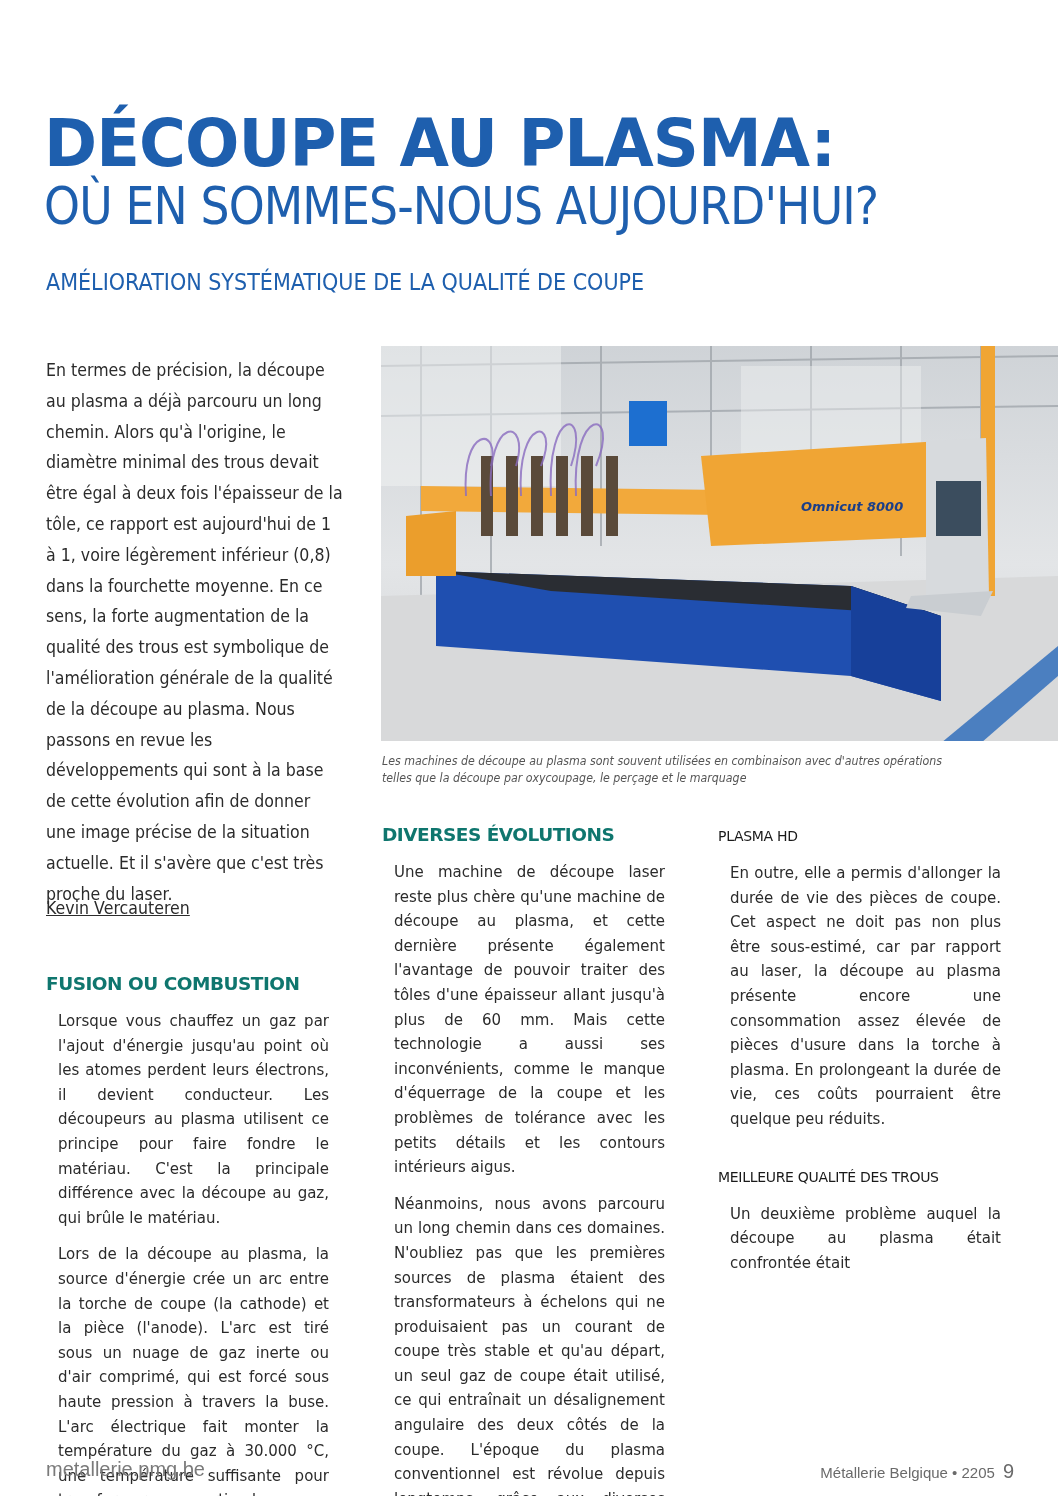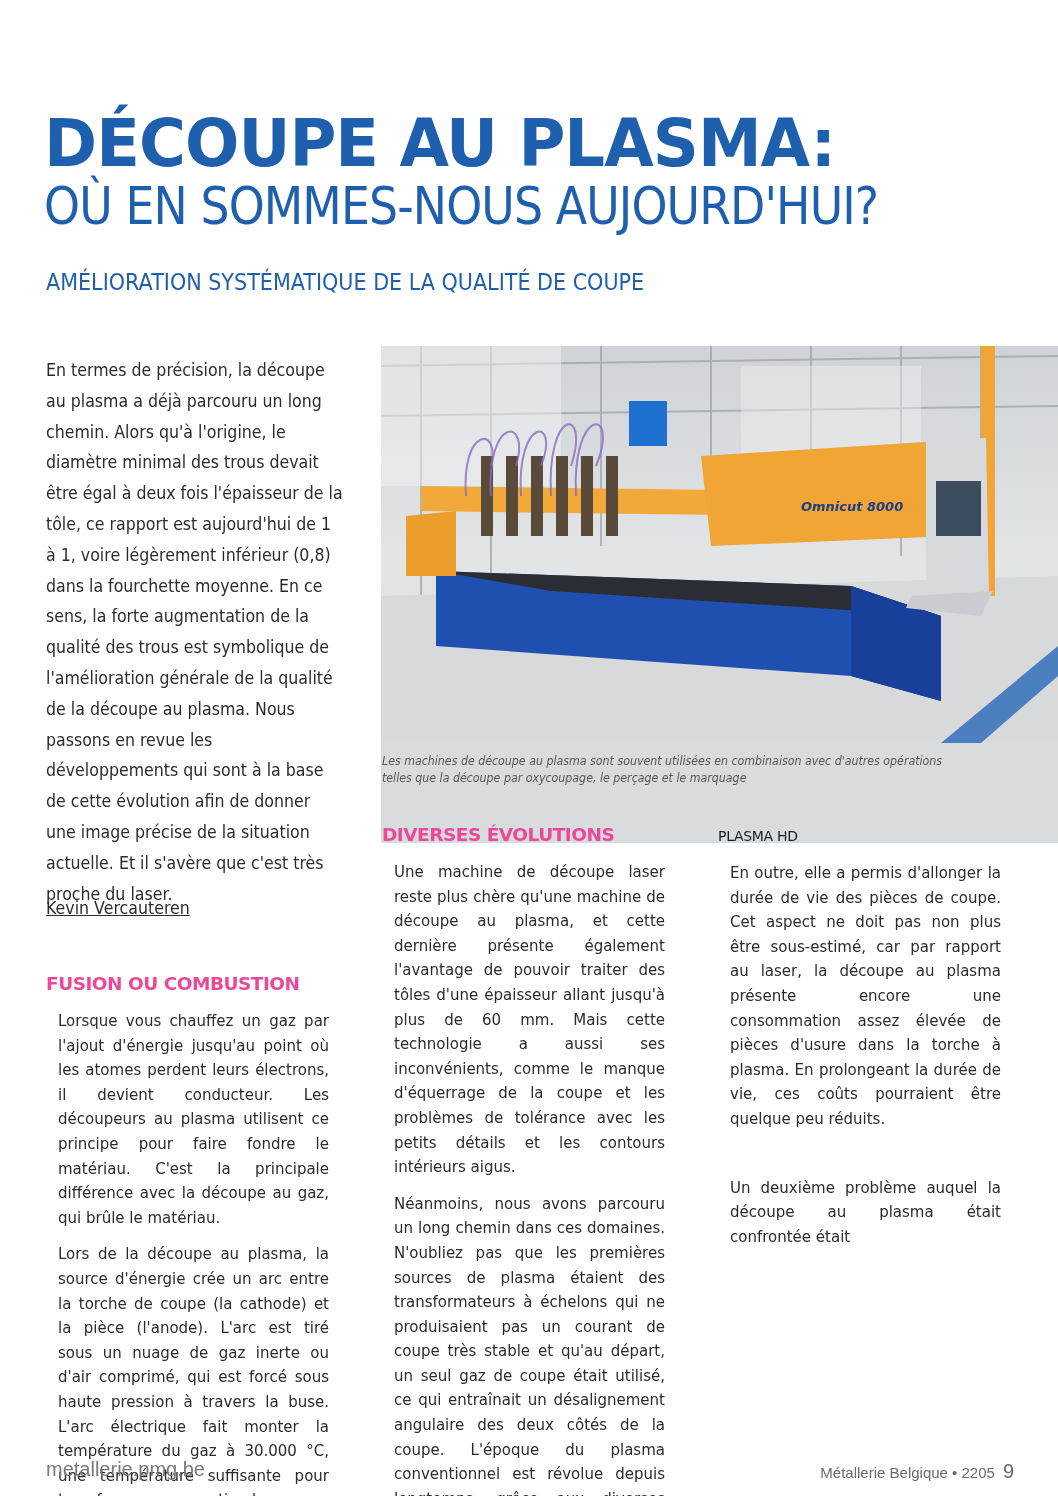--- a/index.html
+++ b/index.html
@@ -36,26 +36,26 @@
     font-size: 17px; line-height: 24px; color: #2b2b2b; text-decoration: underline;
     transform: scaleX(0.93); transform-origin: left top;
   }
 
   .col { position: absolute; font-size: 15px; line-height: 24.6px; color: #2b2b2b; text-align: justify; }
   .col p { margin: 12px; }
   .col1 { left: 46px; top: 971px; width: 295px; }
   .col2 { left: 382px; top: 822px; width: 295px; }
   .col3 { left: 718px; top: 823px; width: 295px; }
 
-  .h-section { font-weight: bold; font-size: 18.5px; line-height: 26px; color: #ec4899; letter-spacing: -0.5px; text-align: left; }
+  .h-section { font-weight: bold; font-size: 18.5px; line-height: 26px; color: #0f766e; letter-spacing: -0.5px; text-align: left; }
   .h-small { font-weight: normal; font-size: 14px; line-height: 26px; color: #1a1a1a; letter-spacing: -0.3px; text-align: left; }
   .gap { height: 20px; }
 
   .photo {
-    position: absolute; left: 381px; top: 346px; width: 677px; height: 497px;
+    position: absolute; left: 381px; top: 346px; width: 677px; height: 395px;
     overflow: hidden; background: #d9dcdf;
   }
   .photo svg { display: block; }
 
   .caption {
     position: absolute; left: 382px; top: 753px; width: 640px;
     font-size: 12px; line-height: 17px; font-style: italic; color: #555;
     transform: scaleX(0.92); transform-origin: left top;
   }
 
@@ -152,19 +152,20 @@
 <div class="col col2">
   <div class="h-section">DIVERSES ÉVOLUTIONS</div>
   <p>Une machine de découpe laser reste plus chère qu'une machine de découpe au plasma, et cette dernière présente également l'avantage de pouvoir traiter des tôles d'une épaisseur allant jusqu'à plus de 60 mm. Mais cette technologie a aussi ses inconvénients, comme le manque d'équerrage de la coupe et les problèmes de tolérance avec les petits détails et les contours intérieurs aigus.</p>
   <p>Néanmoins, nous avons parcouru un long chemin dans ces domaines. N'oubliez pas que les premières sources de plasma étaient des transformateurs à échelons qui ne produisaient pas un courant de coupe très stable et qu'au départ, un seul gaz de coupe était utilisé, ce qui entraînait un désalignement angulaire des deux côtés de la coupe. L'époque du plasma conventionnel est révolue depuis longtemps, grâce aux diverses évolutions technologiques qui ont permis d'augmenter chaque fois la précision de manière significative.</p>
 </div>
 
 <div class="col col3">
   <div class="h-small">PLASMA HD</div>
   <p>En outre, elle a permis d'allonger la durée de vie des pièces de coupe. Cet aspect ne doit pas non plus être sous-estimé, car par rapport au laser, la découpe au plasma présente encore une consommation assez élevée de pièces d'usure dans la torche à plasma. En prolongeant la durée de vie, ces coûts pourraient être quelque peu réduits.</p>
   <div class="gap"></div>
+  <div class="h-small">MEILLEURE QUALITÉ DES TROUS</div>
   <p>Un deuxième problème auquel la découpe au plasma était confrontée était</p>
 </div>
 
 <div class="footer-left">metallerie.pmg.be</div>
 <div class="footer-right">
   <span>Métallerie Belgique • 2205</span><span class="pg">9</span>
 </div>
 
 </body></html>

